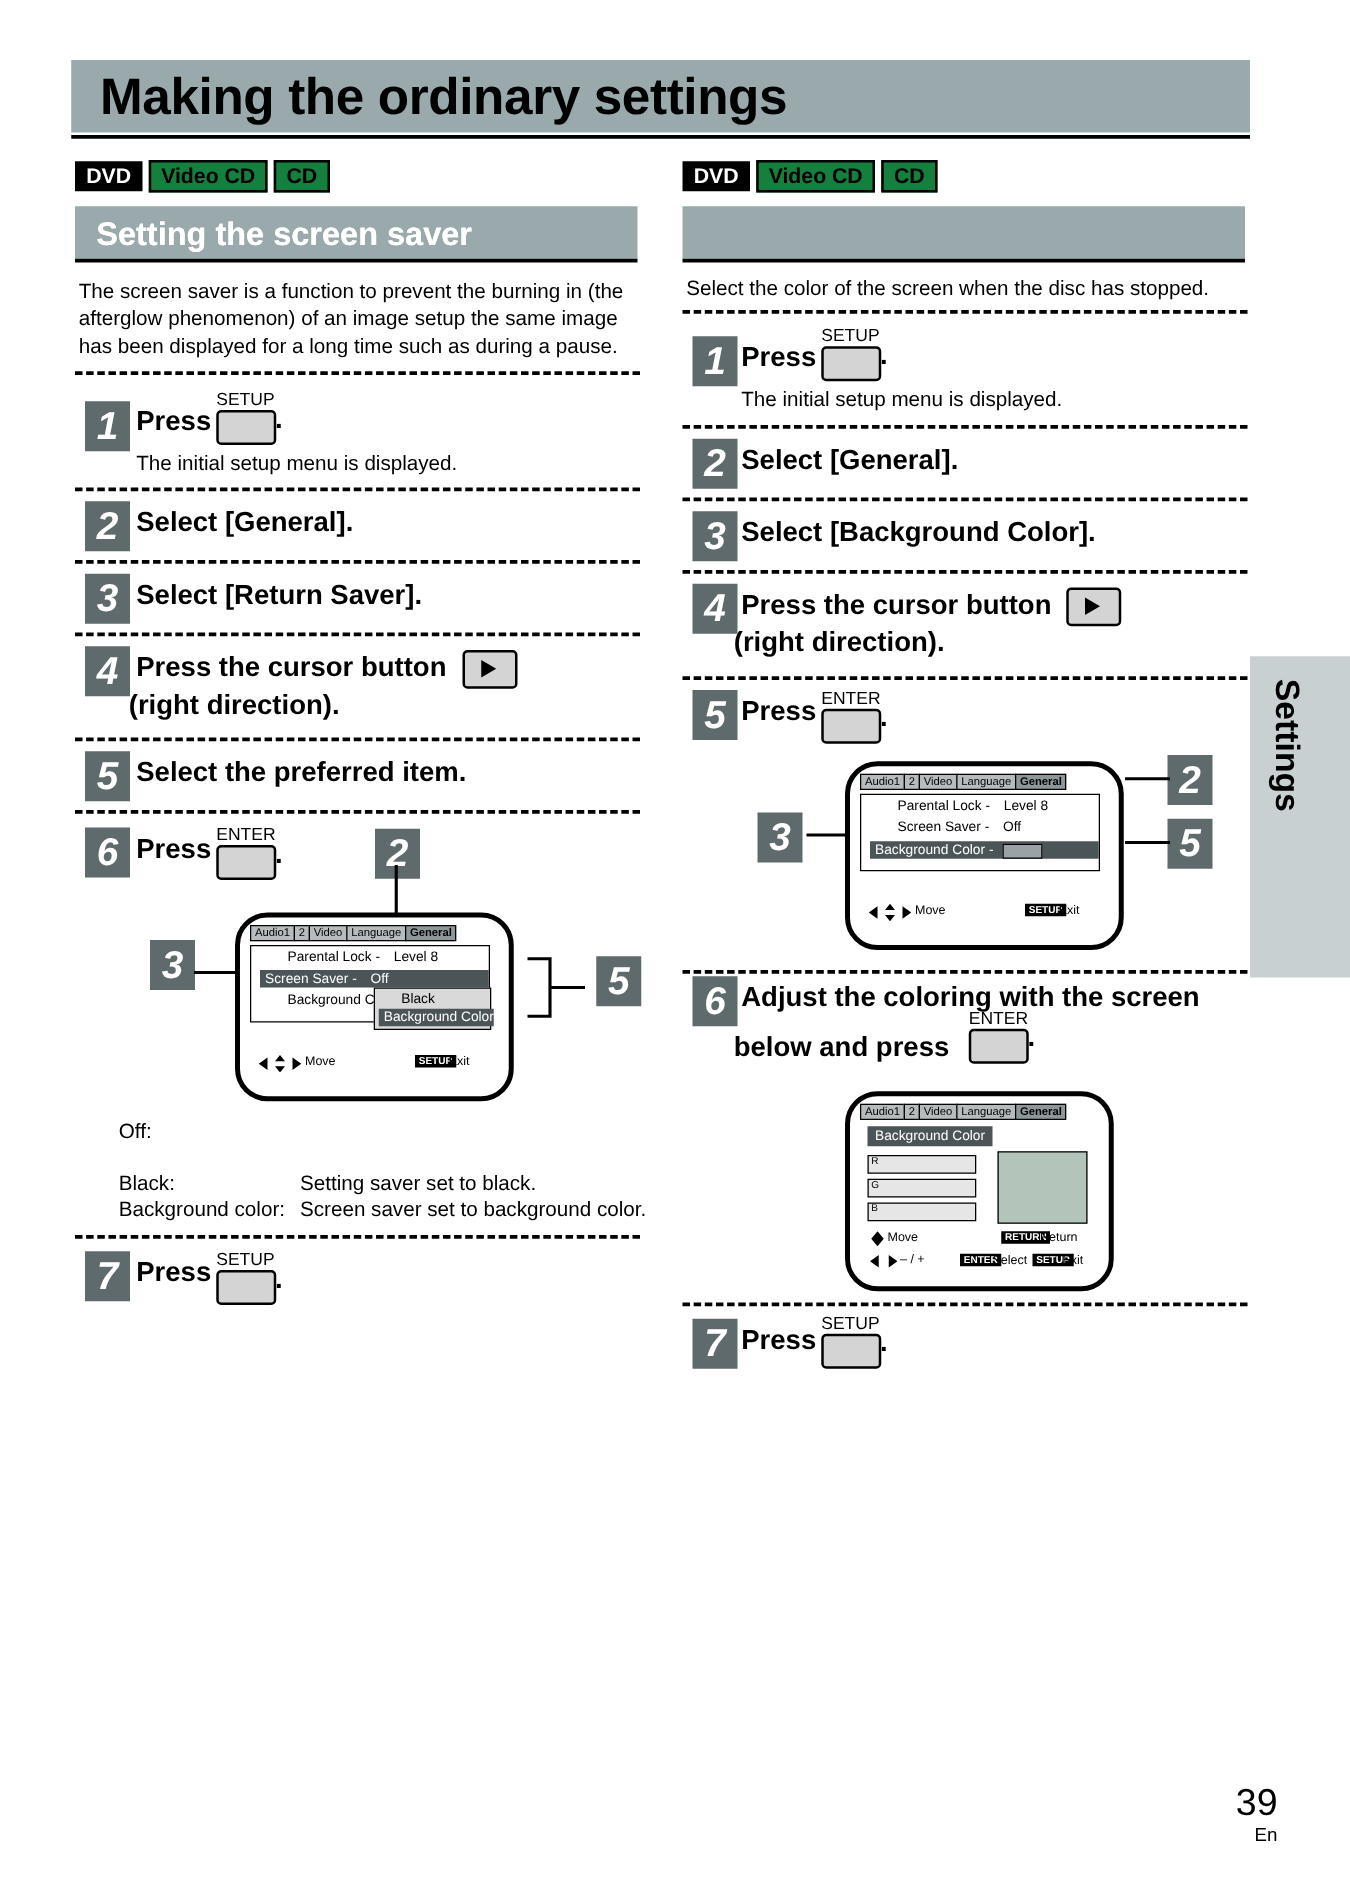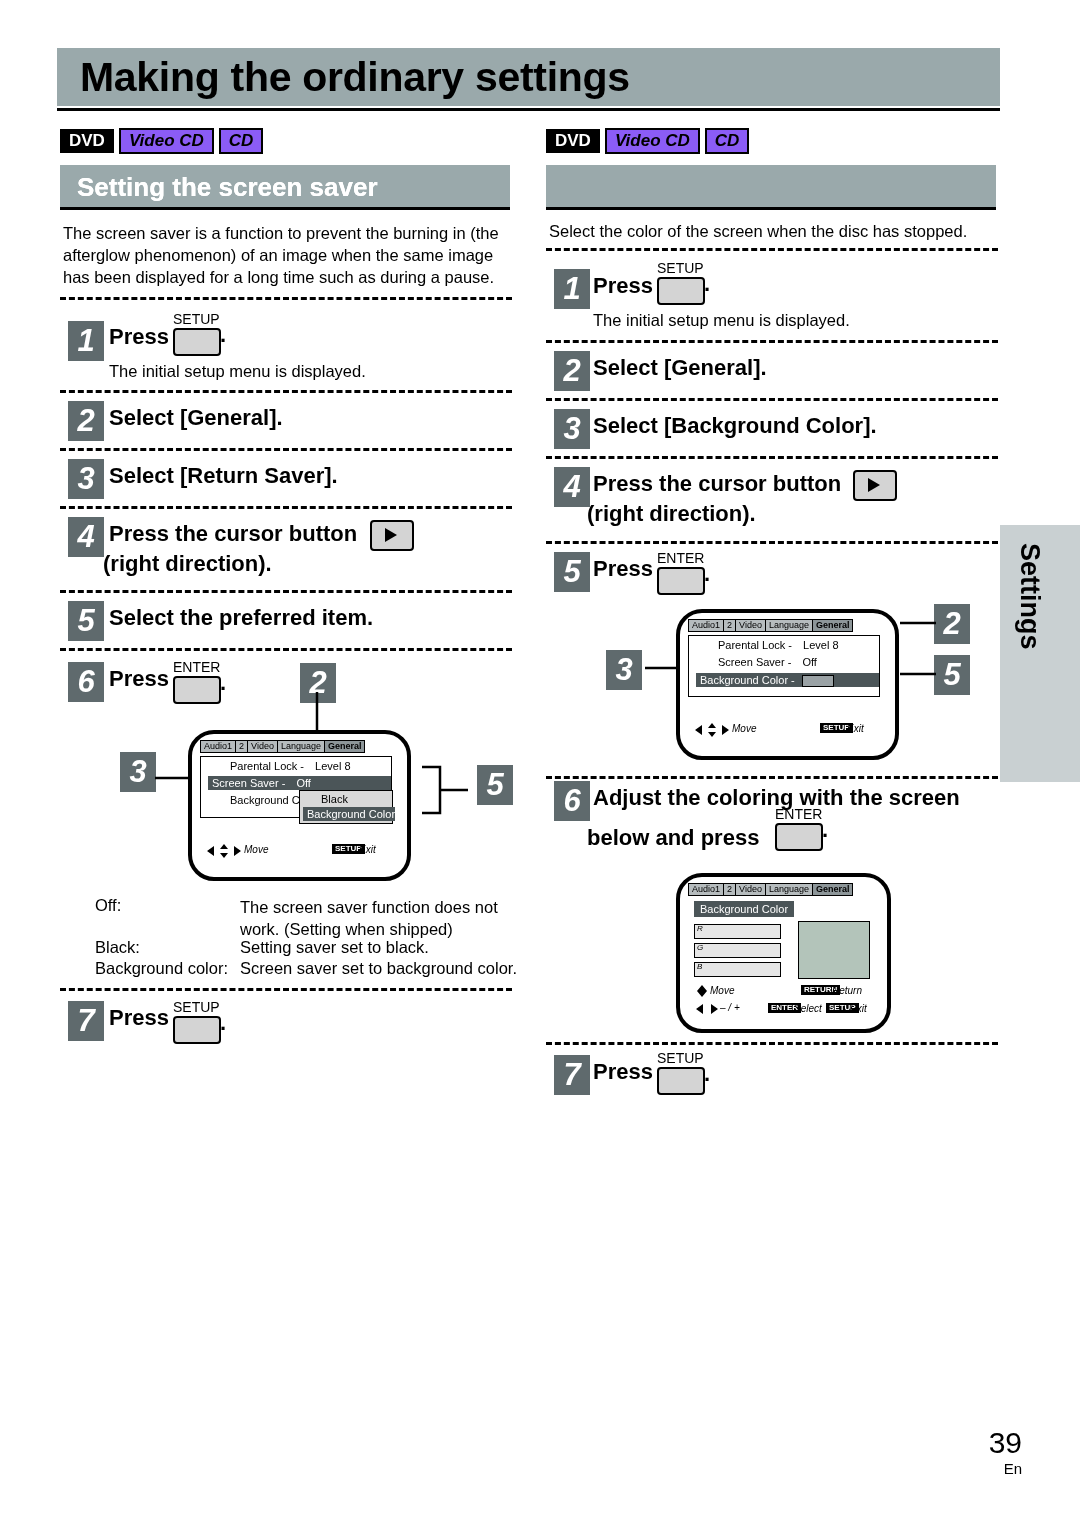--- a/index.html
+++ b/index.html
@@ -14,21 +14,21 @@
   .title-bar{position:absolute;left:57px;top:48px;width:943px;height:58px;
     background:#9aa9ab;}
   .title-text{position:absolute;left:80px;top:54px;width:900px;
     font-size:41px;font-weight:bold;letter-spacing:-0.3px;color:#000;}
   .title-rule{position:absolute;left:57px;top:108px;width:943px;height:3px;background:#000;}
 
   
   .badges{position:absolute;display:flex;gap:5px;align-items:center;}
   .badge{background:#000;color:#fff;font-size:17px;font-weight:bold;
     padding:3px 9px 4px 9px;line-height:1;}
-  .badge.outline{background:#8b5cf6;color:#000;border:2.5px solid #000;padding:2px 8px 3px 8px;font-style:italic;}
+  .badge.outline{background:#15803d;color:#000;border:2.5px solid #000;padding:2px 8px 3px 8px;}
 
   
   .sec-head{position:absolute;background:#9aa9ab;height:42px;}
   .sec-head-text{position:absolute;font-size:26px;font-weight:bold;color:#fff;
     text-shadow:0 0 0 #fff;}
   .sec-rule{position:absolute;height:3px;background:#000;}
 
   
   .para{position:absolute;font-size:16.5px;line-height:22px;color:#000;}
 
@@ -61,21 +61,21 @@
   .tabrow{position:absolute;display:flex;align-items:flex-end;}
   .tab{font-size:9px;background:#b6bcbe;border:1px solid #000;color:#000;
     padding:1px 3px;line-height:1;margin-right:-1px;}
   .tab.sel{background:#8d9699;font-weight:bold;}
   .panel{position:absolute;border:1.5px solid #000;background:#fff;}
   .row{position:absolute;font-size:11px;color:#000;white-space:nowrap;margin-left:16px;}
   .rowsel{position:absolute;background:#4b5558;color:#fff;font-size:11px;
     padding:1px 4px;white-space:nowrap;}
   .btnsm{position:absolute;background:#000;color:#fff;font-size:8px;
     font-weight:bold;padding:1px 3px;line-height:1;}
-  .lbl{position:absolute;font-size:10px;color:#000;font-style:italic;}
+  .lbl{position:absolute;font-size:10px;color:#000;}
   .swatch{position:absolute;border:1.5px solid #000;background:#fff;}
 
   
   .sidetab{position:absolute;right:0;top:525px;width:80px;height:257px;background:#c9d0d2;}
   .sidetab span{position:absolute;left:14px;top:18px;font-size:27px;font-weight:bold;
     writing-mode:vertical-rl;}
 
   .pageno{position:absolute;right:58px;bottom:46px;text-align:right;}
   .pageno .n{font-size:30px;font-weight:normal;}
   .pageno .en{font-size:15px;}
@@ -92,21 +92,21 @@
   <div class="badges" style="left:60px;top:128px;">
     <span class="badge">DVD</span>
     <span class="badge outline">Video CD</span>
     <span class="badge outline">CD</span>
   </div>
 
   <div class="sec-head" style="left:60px;top:165px;width:450px;"></div>
   <div class="sec-head-text" style="left:77px;top:172px;">Setting the screen saver</div>
   <div class="sec-rule" style="left:60px;top:207px;width:450px;"></div>
 
-  <div class="para" style="left:63px;top:222px;width:455px;">The screen saver is a function to prevent the burning in (the afterglow phenomenon) of an image when the same image has been displayed for a long time such as during a pause.</div>
+  <div class="para" style="left:63px;top:222px;width:455px;">The screen saver is a function to prevent the burning in (the afterglow phenomenon) of an image setup the same image has been displayed for a long time such as during a pause.</div>
 
   <div class="dash" style="left:60px;top:297px;width:452px;"></div>
 
   <div class="stepnum lg" style="left:68px;top:321px;">1</div>
   <div class="steptext" style="left:109px;top:324px;">Press</div>
   <div class="keylabel" style="left:173px;top:311px;">SETUP</div>
   <div class="key" style="left:173px;top:328px;width:44px;height:24px;"></div>
   <div class="dot" style="left:220px;top:322px;">.</div>
   <div class="substep" style="left:109px;top:362px;">The initial setup menu is displayed.</div>
 
@@ -179,21 +179,20 @@
     <div class="rowsel" style="left:111px;top:73px;width:84px;">Background Color</div>
     <svg style="position:absolute;left:15px;top:110px;width:34px;height:14px;">
       <path d="M0,7 L7,2 L7,12 Z M34,7 L27,2 L27,12 Z M13,5 L17,0 L21,5 Z M13,9 L17,14 L21,9 Z" fill="#000"></path>
     </svg>
     <div class="lbl" style="left:52px;top:110px;">Move</div>
     <div class="btnsm" style="left:140px;top:110px;">SETUP</div>
     <div class="lbl" style="left:167px;top:110px;">Exit</div>
   </div>
 
   <div class="substep" style="left:95px;top:896px;">Off:</div>
-  <div class="substep" style="left:240px;top:896px;width:275px;line-height:22px;">The screen saver function does not work. (Setting when shipped)</div>
   <div class="substep" style="left:95px;top:938px;">Black:</div>
   <div class="substep" style="left:240px;top:938px;width:275px;">Setting saver set to black.</div>
   <div class="substep" style="left:95px;top:959px;">Background color:</div>
   <div class="substep" style="left:240px;top:959px;width:280px;">Screen saver set to background color.</div>
 
   <div class="dash" style="left:60px;top:988px;width:452px;"></div>
 
   <div class="stepnum lg" style="left:68px;top:1001px;">7</div>
   <div class="steptext" style="left:109px;top:1005px;">Press</div>
   <div class="keylabel" style="left:173px;top:999px;">SETUP</div>

